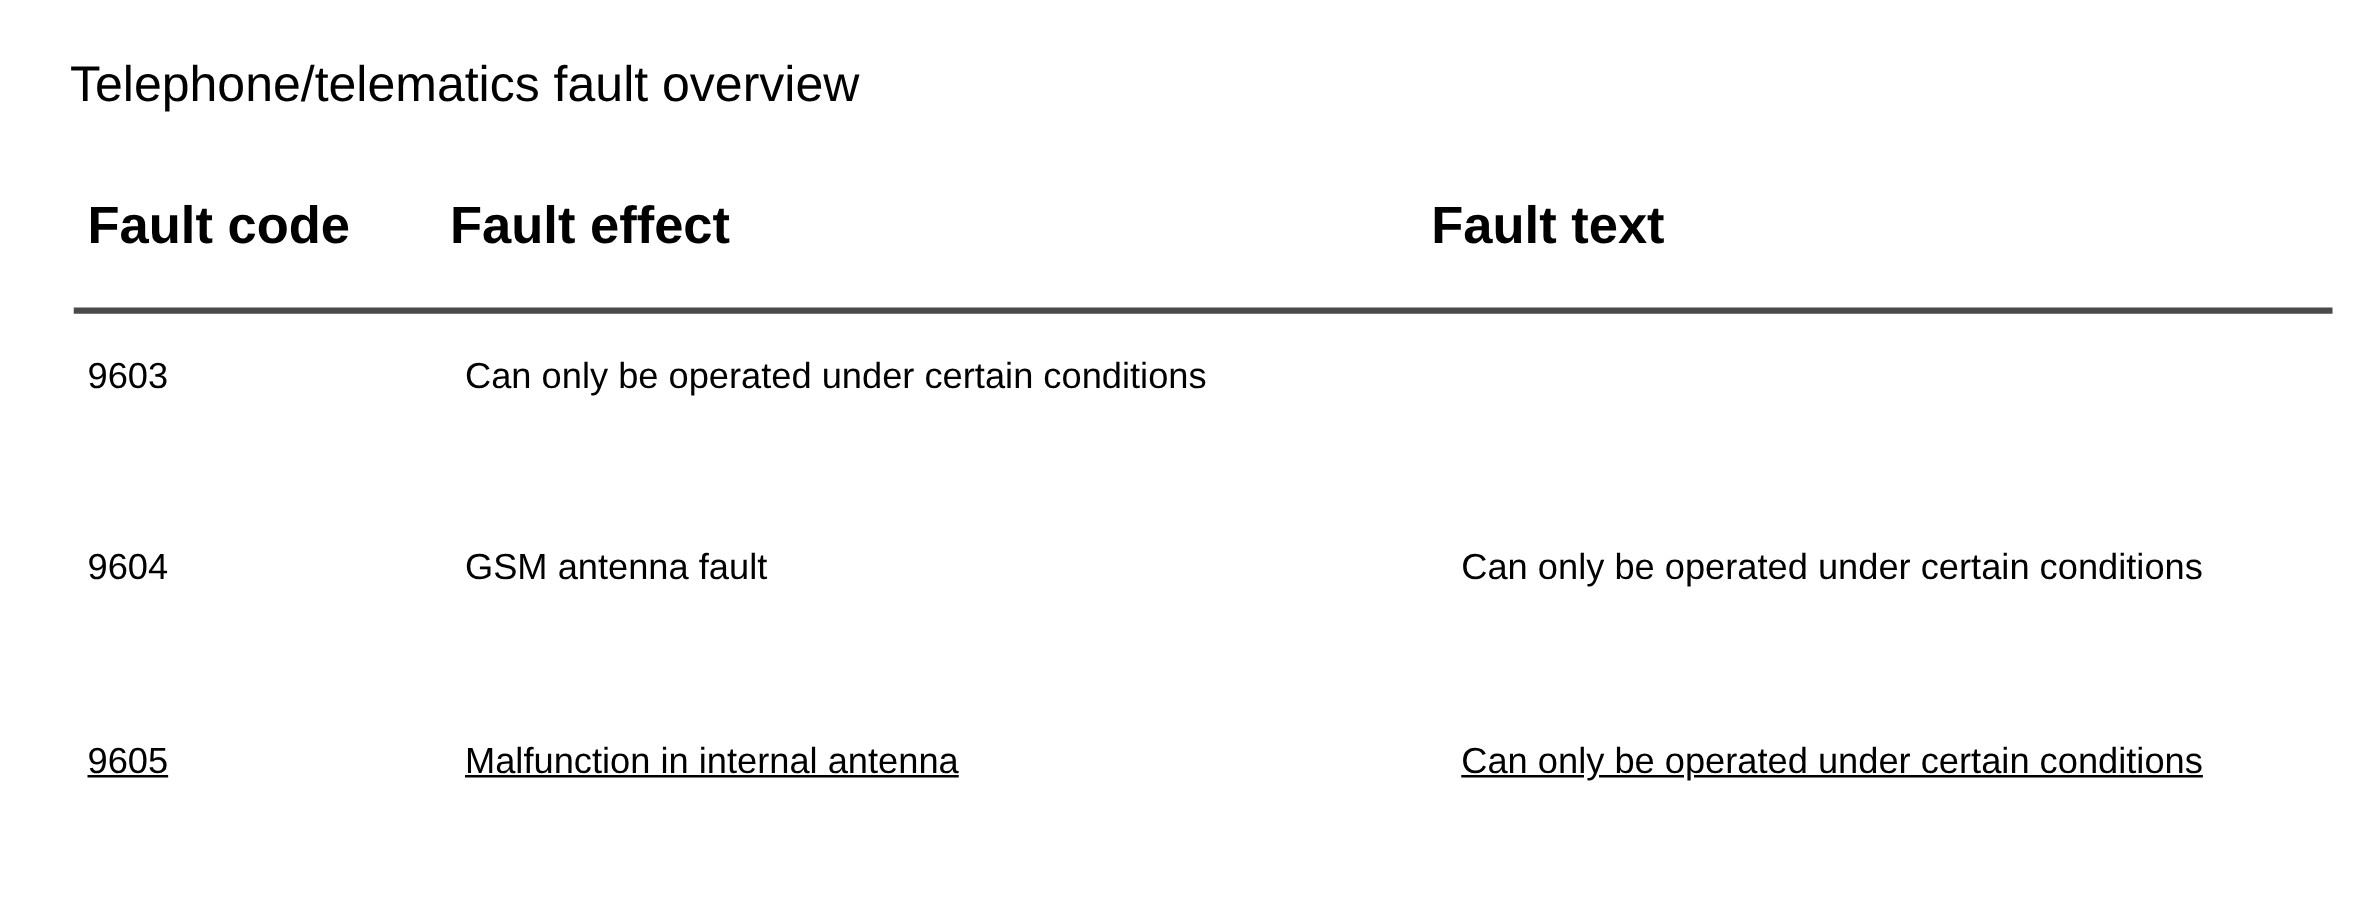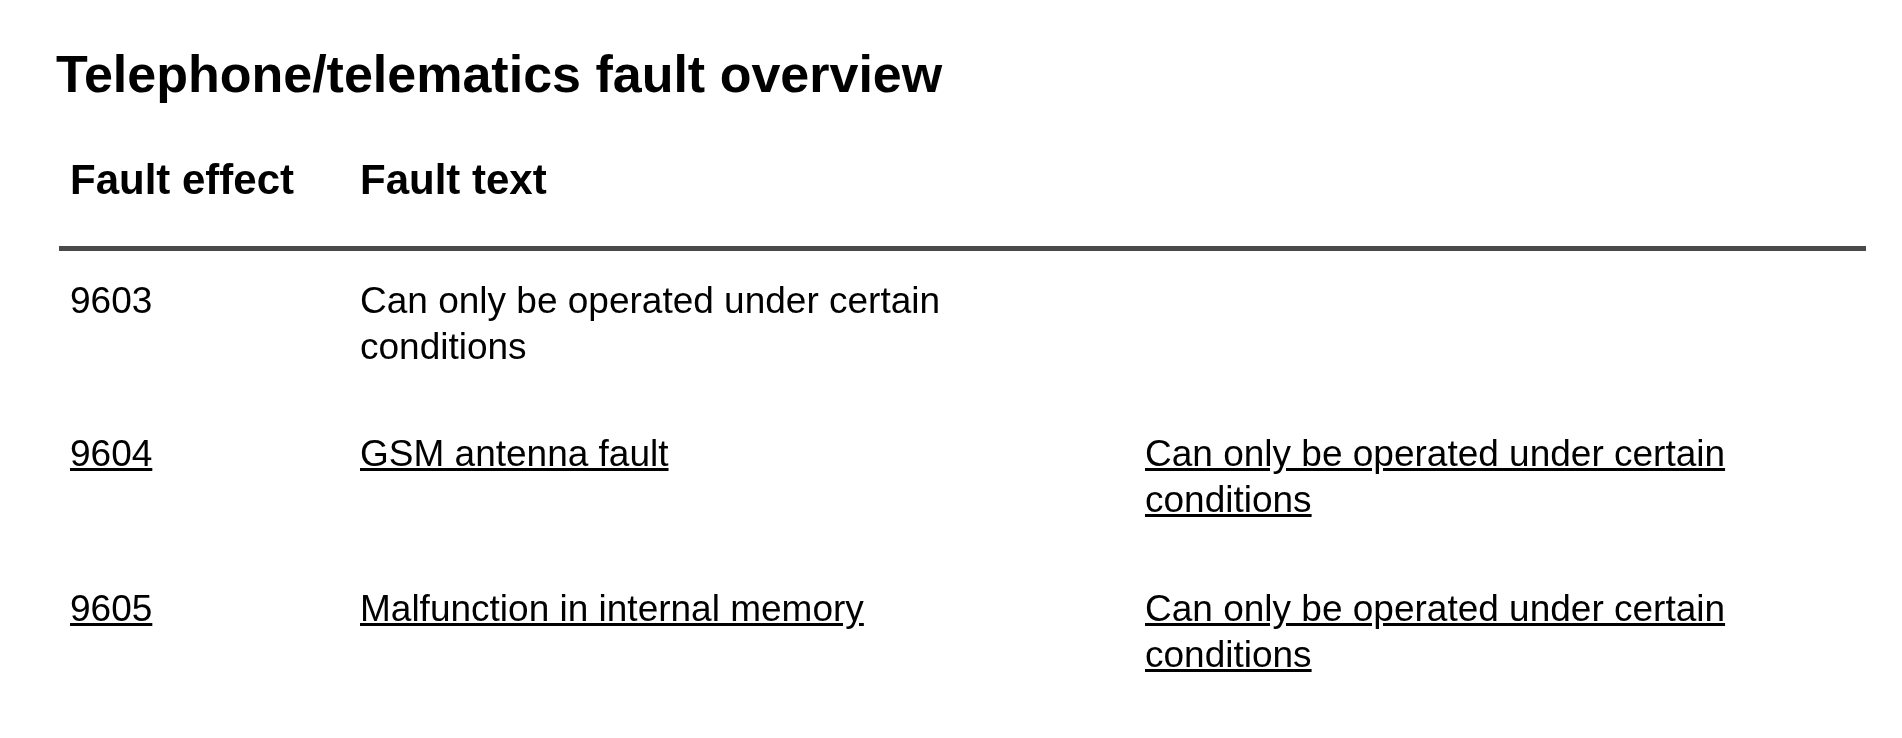--- a/index.html
+++ b/index.html
@@ -12,22 +12,22 @@
     position: relative;
     width: 1902px;
     height: 738px;
     background: #ffffff;
     overflow: hidden;
   }
   .doc-title {
     position: absolute;
     left: 56px;
     top: 48px;
-    font-size: 52px;
-    font-weight: bold;
+    font-size: 40px;
+    font-weight: normal;
     line-height: 1;
     letter-spacing: 0px;
     white-space: nowrap;
   }
   .grid-row {
     position: absolute;
     left: 70px;
     display: grid;
     grid-template-columns: 290px 785px 700px;
     align-items: start;
@@ -40,52 +40,53 @@
   }
   .header-row .cell { white-space: nowrap; }
   .divider {
     position: absolute;
     left: 59px;
     top: 246px;
     width: 1807px;
     height: 5px;
     background: #4a4a4a;
   }
-  .data-row { font-size: 37px; line-height: 46px; }
+  .data-row { font-size: 29px; line-height: 46px; gap: 12px; }
   .row-1 { top: 278px; }
-  .row-2 { top: 431px; text-decoration: underline; }
+  .row-2 { top: 431px; }
   .row-3 { top: 586px; text-decoration: underline; }
   .cell-code { white-space: nowrap; }
   .cell-text { white-space: nowrap; }
   .cell-effect { max-width: 700px; }
 </style>
 </head>
 <body>
 
 <div class="page">
 
   <h1 class="doc-title">Telephone/telematics fault overview</h1>
 
   <div class="grid-row header-row">
+    <div class="cell">Fault code</div>
     <div class="cell">Fault effect</div>
     <div class="cell">Fault text</div>
   </div>
 
   <div class="divider"></div>
 
   <div class="grid-row data-row row-1">
     <div class="cell-code">9603</div>
     <div class="cell-effect">Can only be operated under certain conditions</div>
   </div>
 
   <div class="grid-row data-row row-2">
     <div class="cell-code">9604</div>
     <div class="cell-text">GSM antenna fault</div>
     <div class="cell-effect">Can only be operated under certain conditions</div>
   </div>
 
   <div class="grid-row data-row row-3">
     <div class="cell-code">9605</div>
-    <div class="cell-text">Malfunction in internal memory</div>
+    <div class="cell-text">Malfunction in internal antenna</div>
     <div class="cell-effect">Can only be operated under certain conditions</div>
   </div>
 
 </div>
 
 </body></html>

